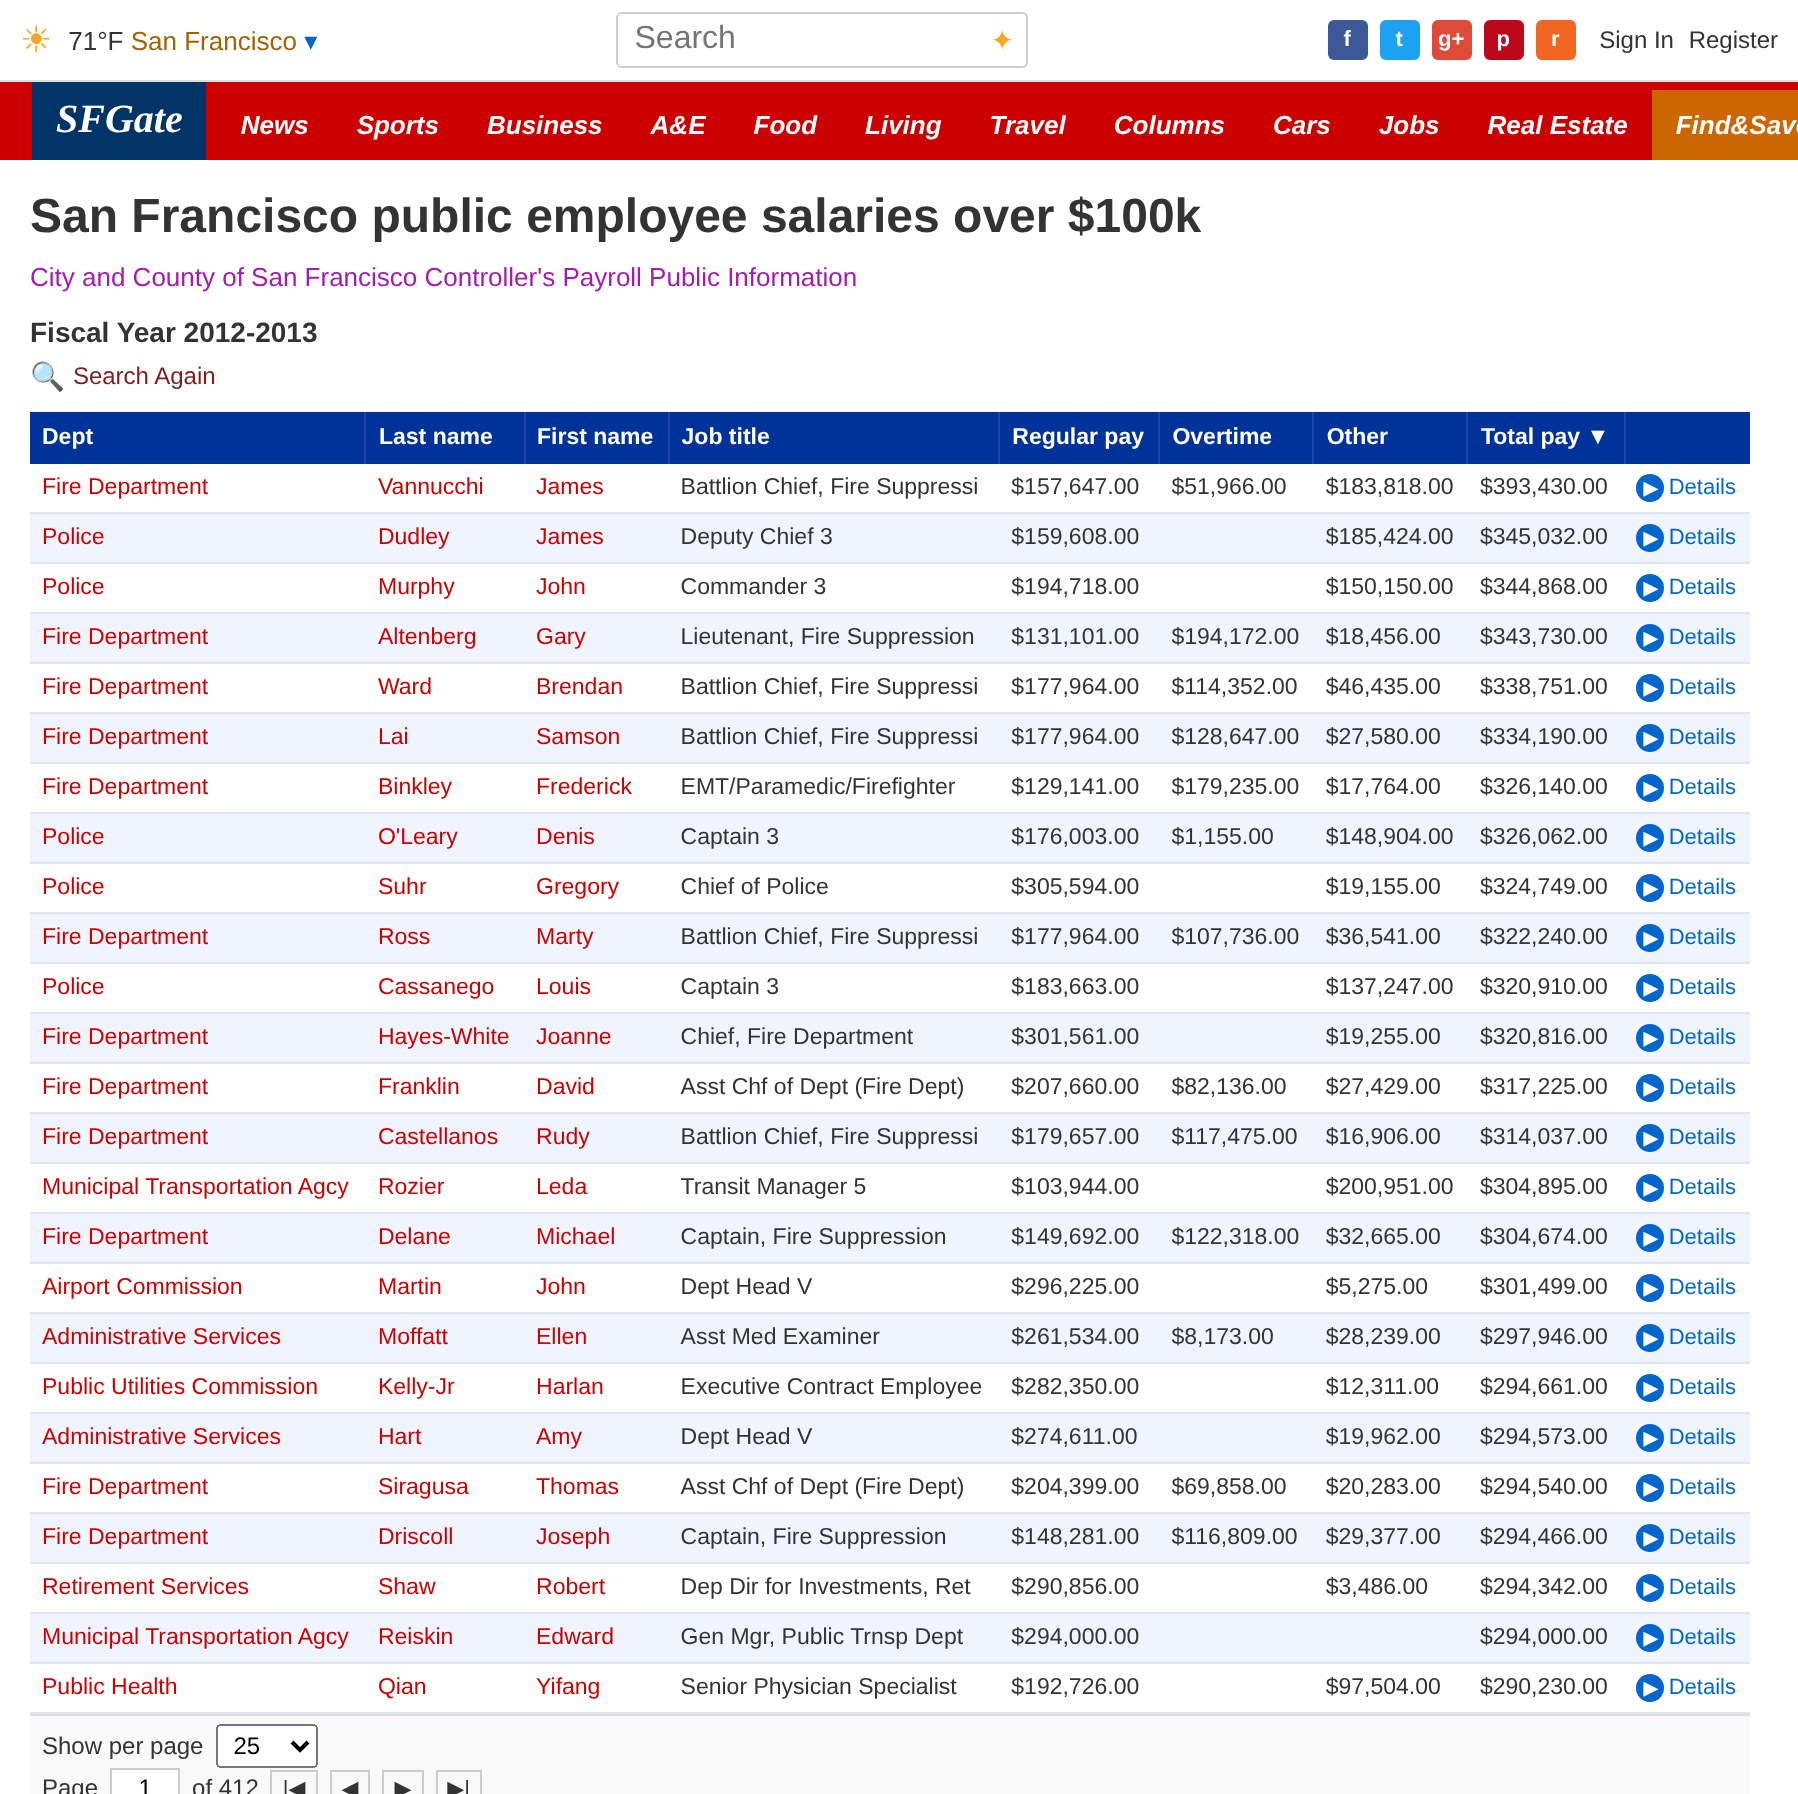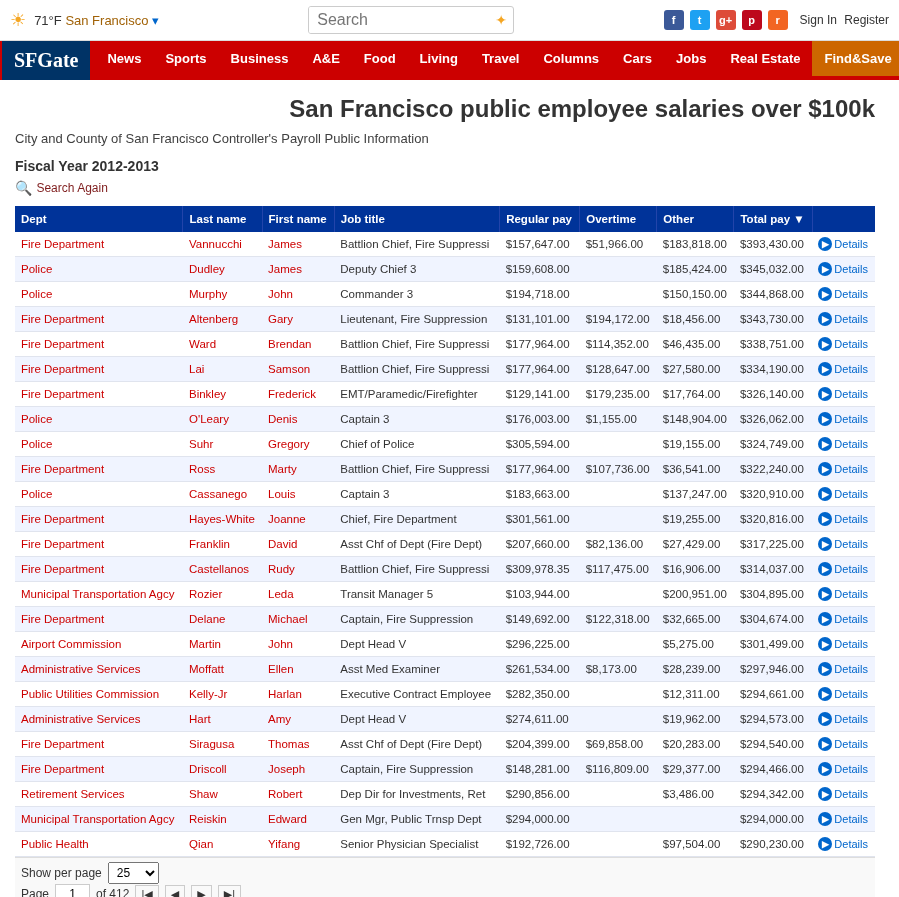--- a/index.html
+++ b/index.html
@@ -29,22 +29,23 @@
     .gp { background: #dd4b39; }
     .pi { background: #bd081c; }
     .rss { background: #f26522; }
     .auth-links { font-size: 12px; }
     .auth-links a { color: #333; text-decoration: none; margin-left: 4px; }
 
     
     .nav-bar {
       background: #cc0000;
       display: flex;
-      align-items: flex-start;
-      padding: 0 2px;
+      align-items: flex-end;
+      padding: 0 16px;
+      font-style: italic;
     }
     .logo {
       background: #003366;
       color: #fff;
       font-size: 20px;
       font-weight: bold;
       padding: 8px 12px;
       font-family: Georgia, serif;
       margin-right: 5px;
       text-decoration: none;
@@ -62,22 +63,22 @@
       background: #cc6600;
       padding: 10px 12px;
       color: #fff;
       font-weight: bold;
       font-size: 13px;
       text-decoration: none;
     }
 
     
     .content { padding: 15px 15px; max-width: 890px; }
-    .page-title { font-size: 24px; font-weight: bold; color: #333; margin-bottom: 8px; text-align: right; }
-    .subtitle { font-size: 13px; color: #404040; margin-bottom: 12px; }
+    .page-title { font-size: 24px; font-weight: bold; color: #333; margin-bottom: 8px; }
+    .subtitle { font-size: 13px; color: #a21caf; margin-bottom: 12px; }
     .fiscal-year { font-size: 14px; font-weight: bold; color: #333; margin-bottom: 6px; }
     .search-again { display: flex; align-items: center; gap: 4px; margin-bottom: 10px; }
     .search-again .magnify { color: #0066cc; font-size: 14px; }
     .search-again a { color: #7f1d1d; font-size: 12px; text-decoration: none; }
 
     
     .data-table { width: 100%; border-collapse: collapse; font-size: 11.5px; }
     .data-table thead tr { background: #003399; color: #fff; margin-left: 47px; }
     .data-table thead th {
       padding: 7px 6px;
@@ -356,21 +357,21 @@
       <td>$82,136.00</td>
       <td>$27,429.00</td>
       <td>$317,225.00</td>
       <td><a href="#" class="details-btn"><span class="details-icon">▶</span> Details</a></td>
     </tr>
         <tr>
       <td><a href="#" class="dept-link">Fire Department</a></td>
       <td><a href="#" class="name-link">Castellanos</a></td>
       <td><a href="#" class="name-link">Rudy</a></td>
       <td>Battlion Chief, Fire Suppressi</td>
-      <td>$309,978.35</td>
+      <td>$179,657.00</td>
       <td>$117,475.00</td>
       <td>$16,906.00</td>
       <td>$314,037.00</td>
       <td><a href="#" class="details-btn"><span class="details-icon">▶</span> Details</a></td>
     </tr>
         <tr>
       <td><a href="#" class="dept-link">Municipal Transportation Agcy</a></td>
       <td><a href="#" class="name-link">Rozier</a></td>
       <td><a href="#" class="name-link">Leda</a></td>
       <td>Transit Manager 5</td>

